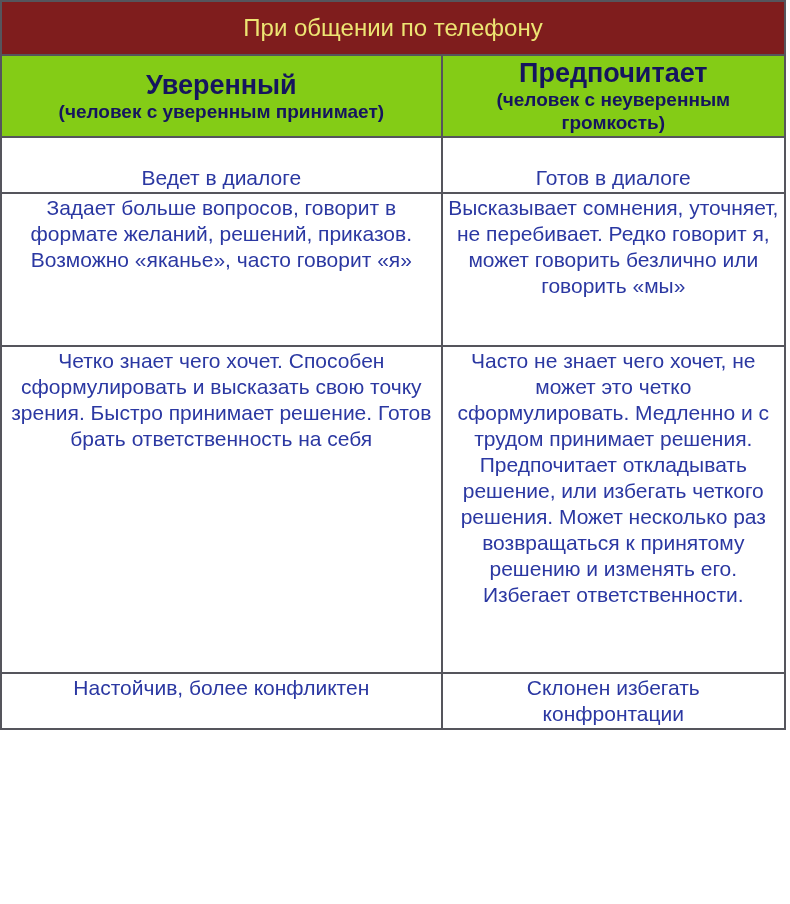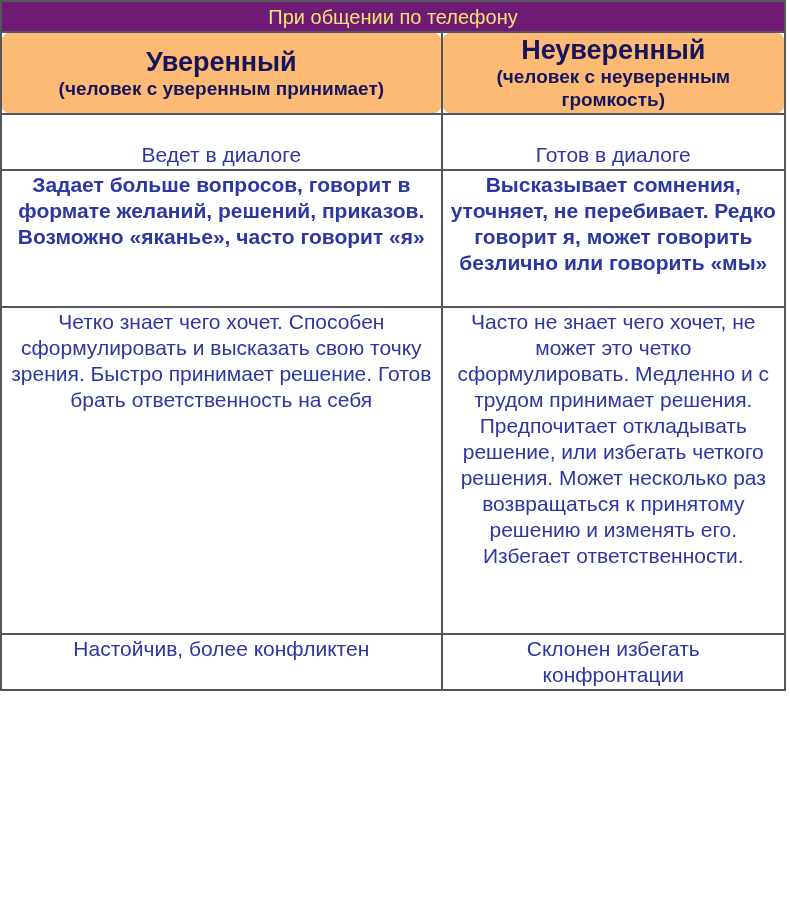--- a/index.html
+++ b/index.html
@@ -24,35 +24,34 @@
   col.c-right { width: 43.8%; }
   td, th {
     border: 2px solid #55555c;
     padding: 0 4px;
     text-align: center;
     overflow: hidden;
   }
   
   tr.title-row { height: 31px; }
   td.title-cell {
-    background: #701a75;
+    background: #7f1d1d;
     color: #ede573;
-    font-size: 20px;
+    font-size: 24px;
     line-height: 28px;
     font-weight: normal;
-    padding: 0;
+    padding: 12px;
   }
   
   tr.head-row { height: 80px; }
   th.head-cell {
-    background: #fdba74;
+    background: #84cc16;
     color: #15155e;
     vertical-align: middle;
     padding: 2px 8px;
-    border-radius: 11px;
   }
   .col-title {
     font-size: 27px;
     line-height: 30px;
     font-weight: bold;
   }
   .col-sub {
     font-size: 19px;
     line-height: 23px;
     font-weight: bold;
@@ -63,21 +62,21 @@
     color: #2b38a2;
     font-size: 21px;
     line-height: 26px;
     vertical-align: top;
     white-space: pre-line;
     background: #ffffff;
     padding: 1px 4px 0 4px;
   }
   tr.r1 { height: 56px; }
   tr.r1 td.body-cell { vertical-align: bottom; padding-bottom: 1px; }
-  tr.r2 { height: 137px; font-weight: bold; }
+  tr.r2 { height: 153px; }
   tr.r3 { height: 113px; }
   tr.r4 { height: 104px; }
   tr.r5 { height: 327px; }
   tr.r6 { height: 56px; }
 </style>
 </head>
 <body>
 
 <div class="page">
   <table class="cmp">
@@ -90,21 +89,21 @@
         <tr class="title-row">
       <td colspan="2" class="title-cell">При общении по телефону</td>
     </tr>
 
     <tr class="head-row">
       <th class="head-cell">
         <div class="col-title">Уверенный</div>
         <div class="col-sub">(человек с уверенным принимает)</div>
       </th>
       <th class="head-cell">
-        <div class="col-title">Неуверенный</div>
+        <div class="col-title">Предпочитает</div>
         <div class="col-sub">(человек с неуверенным
 громкость)</div>
       </th>
     </tr>
 
     <tr class="r1">
       <td class="body-cell">Ведет в диалоге</td>
       <td class="body-cell">Готов в диалоге</td>
     </tr>
 

